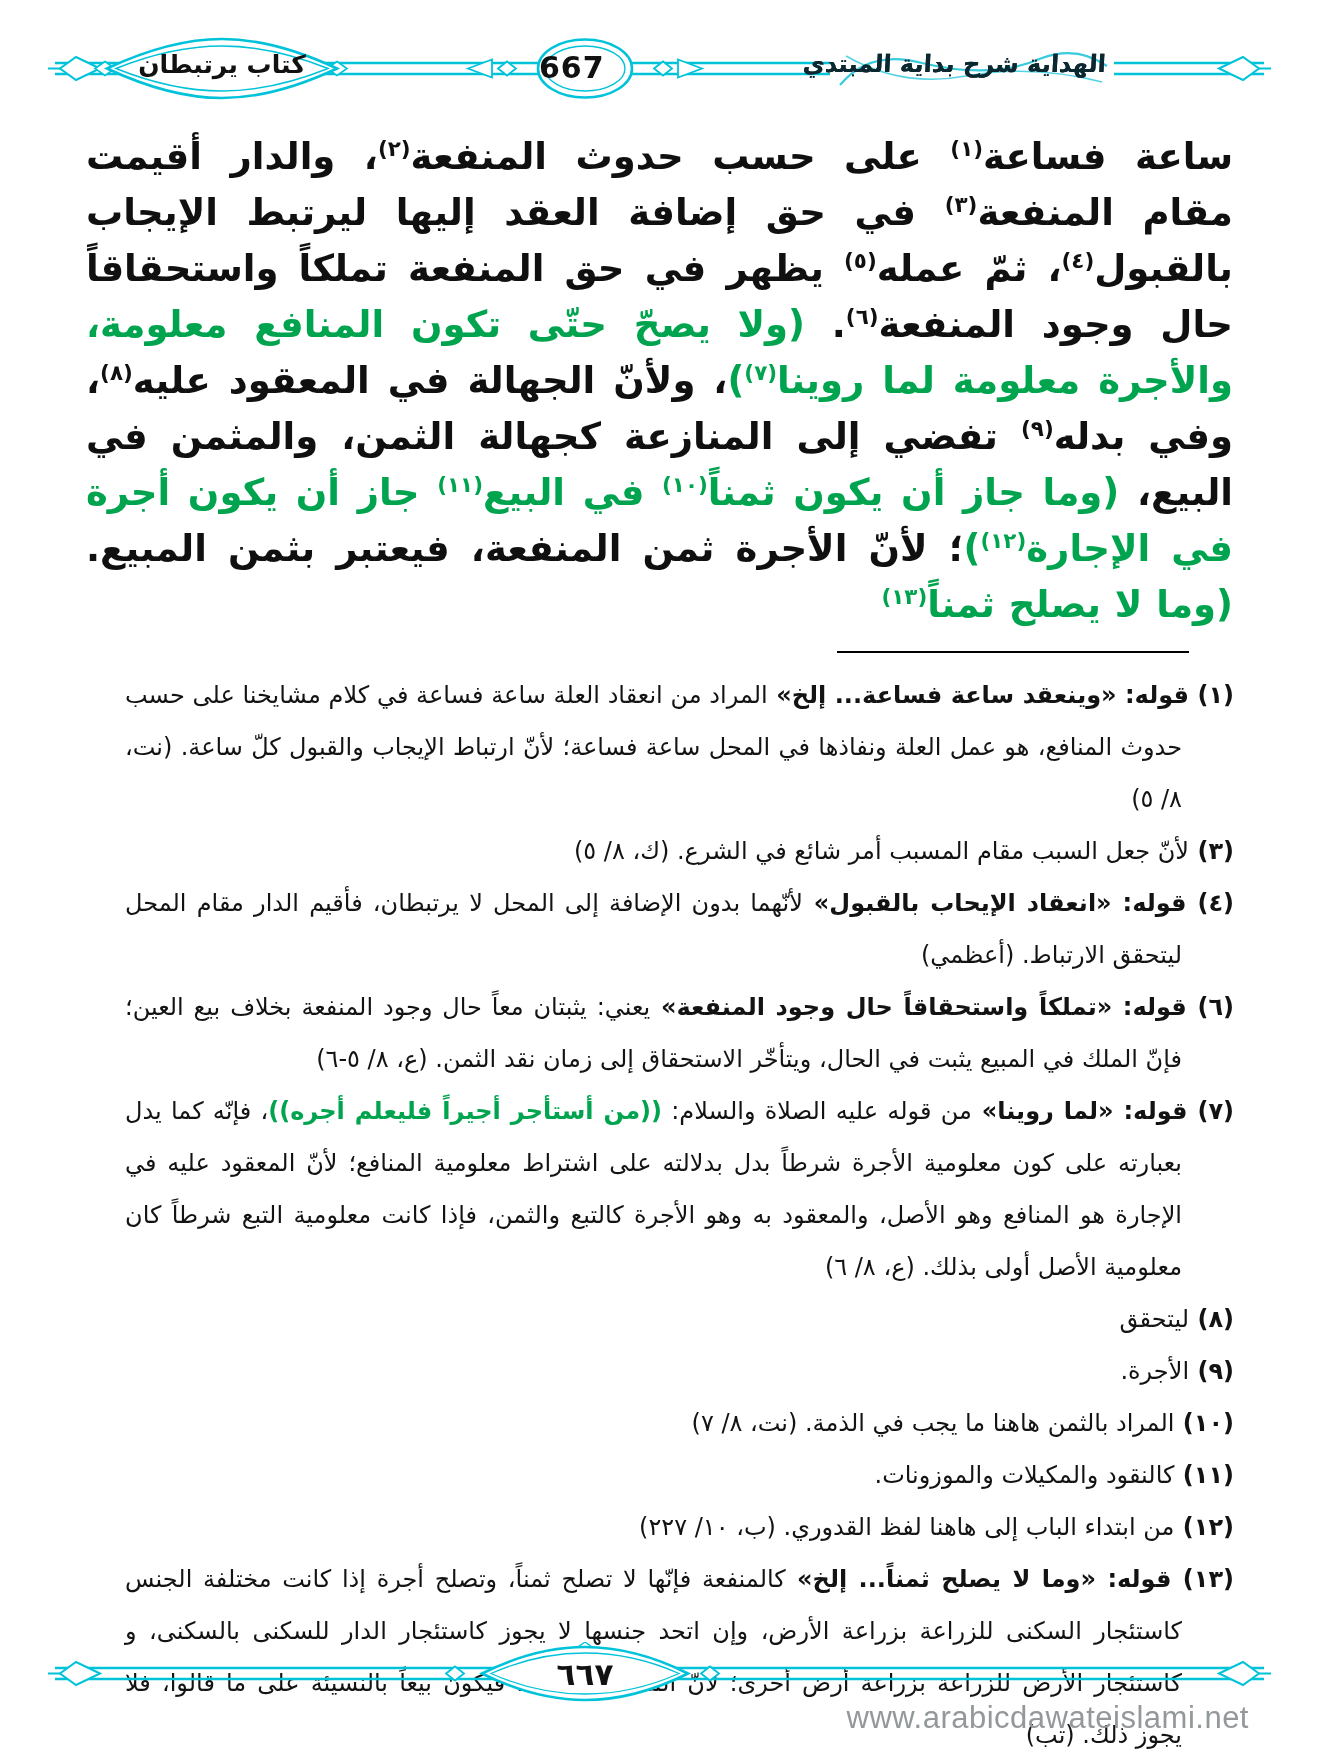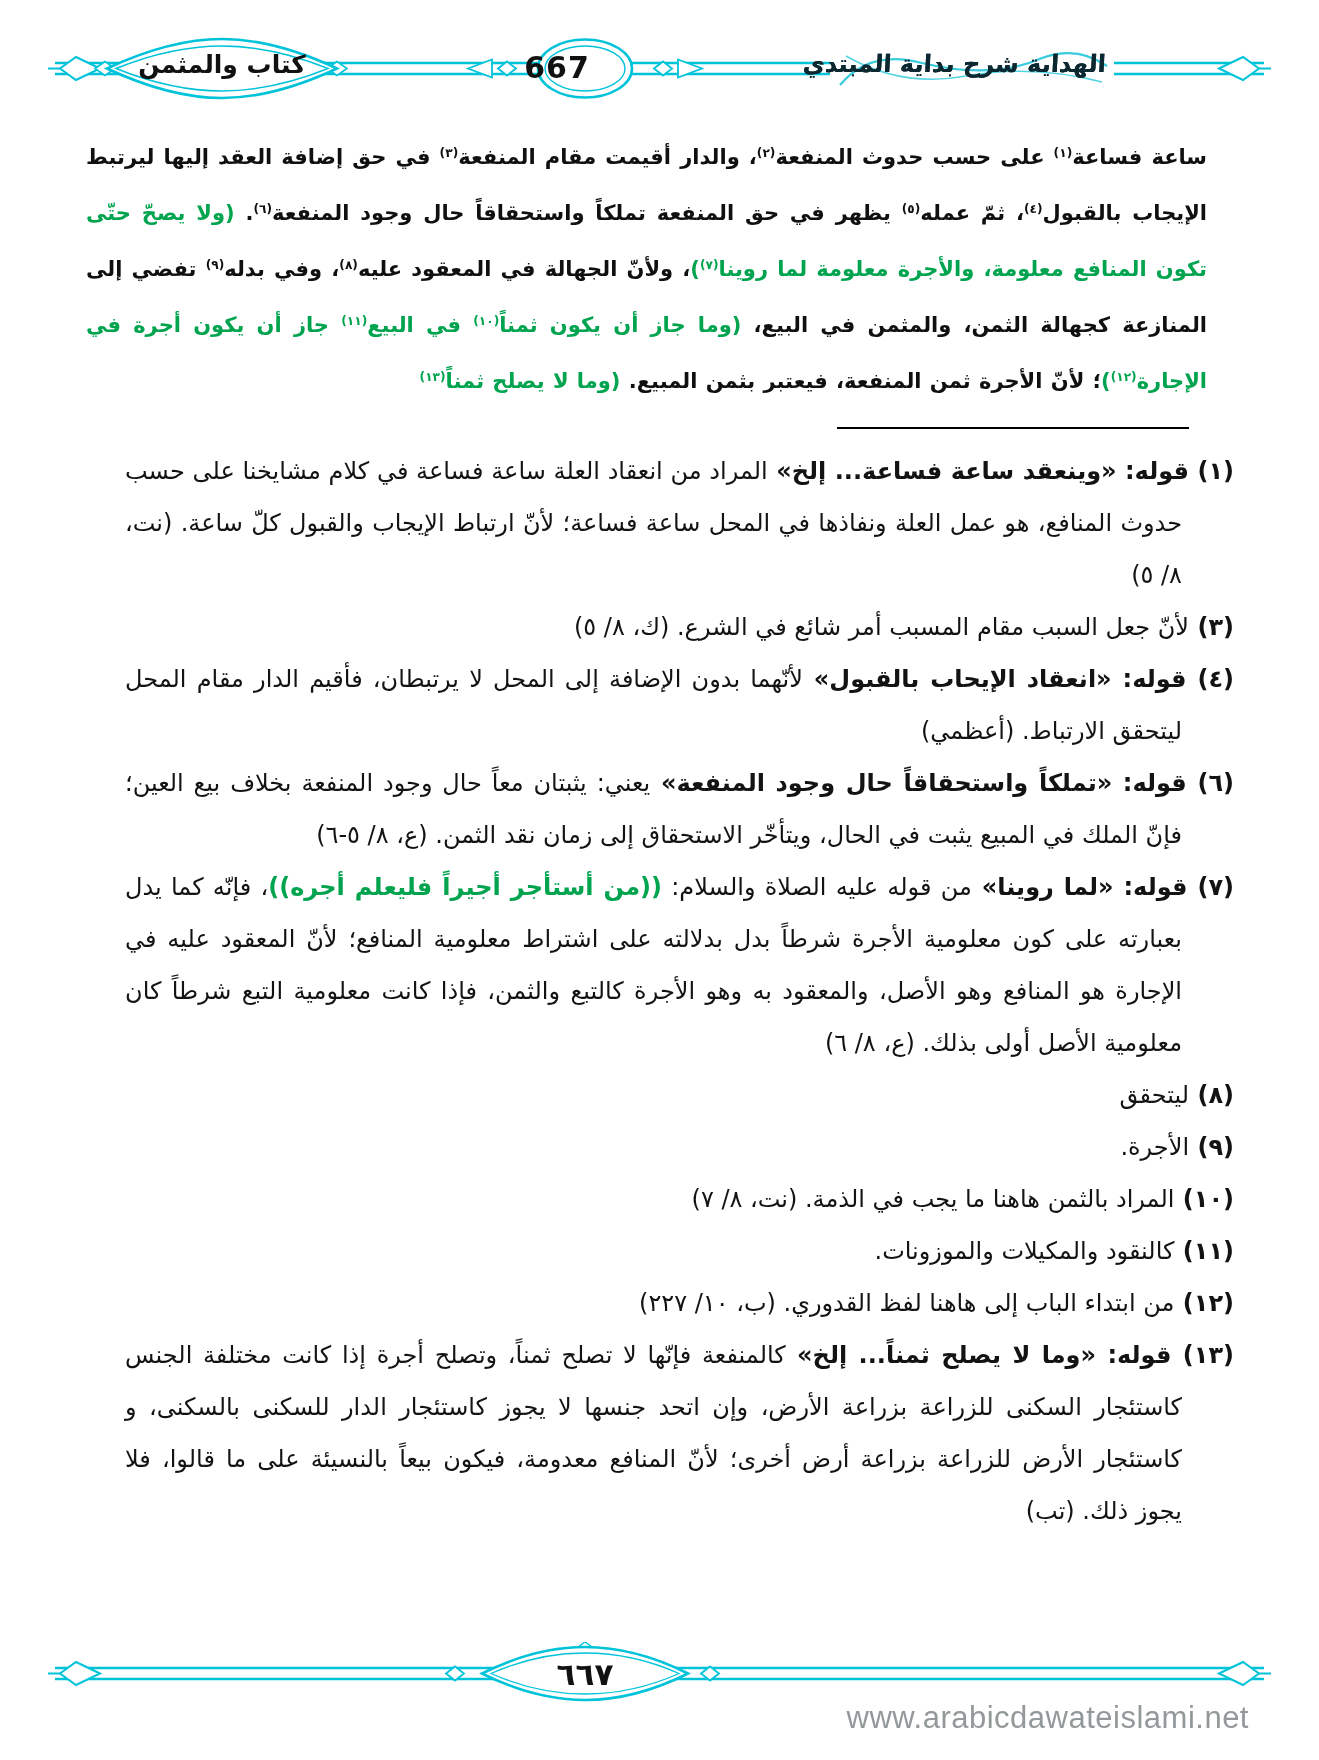--- a/index.html
+++ b/index.html
@@ -15,44 +15,44 @@
   }
   
   .top-band { position:relative; height:70px; margin-top:33px; }
   .band-svg { position:absolute; inset:0; width:100%; height:100%; }
   .cartouche-text {
     position:absolute; left:110px; top:17px; width:224px;
     text-align:center; font-size:25px; font-weight:bold; color:#111;
     white-space:nowrap;
   }
   .page-oval-text {
-    position:absolute; left:511px; top:17px; width:92px;
-    text-align:center; font-size:30px; font-weight:bold; color:#111;
+    position:absolute; left:539px; top:17px; width:92px;
+    text-align:left; font-size:30px; font-weight:bold; color:#111;
     letter-spacing:1px;
   }
   .callig-title {
     position:absolute; left:838px; top:17px; width:268px;
     text-align:center; font-size:24px; font-weight:bold; color:#0b2730;
     white-space:nowrap; transform:skewX(-3deg);
     text-shadow:0 0 .5px #0b2730;
   }
   .bottom-band { position:absolute; left:0; top:1642px; width:1319px; height:64px; }
   .footer-num {
     position:absolute; left:490px; top:14px; width:190px;
     text-align:center; font-size:31px; font-weight:bold; color:#111;
   }
   .watermark {
     position:absolute; top:1700px; right:70px;
     font-size:31px; color:#93989a; letter-spacing:.5px;
     font-family:"Liberation Sans","DejaVu Sans",sans-serif;
   }
   
   main.body-text {
-    margin:26px 112px 0 86px;
-    font-size:21px; line-height:56px; font-weight:bold;
+    margin:26px 86px 0 86px;
+    font-size:37px; line-height:56px; font-weight:bold;
     text-align:justify;
     word-spacing:1px;
   }
   .green { color:#00A44F; }
   .black { color:#101010; }
   sup.fnref { font-size:0.58em; line-height:0; vertical-align:0.6em; }
   
   .fn-sep {
     width:352px; height:0;
     border-top:2.5px solid #000;
@@ -108,21 +108,21 @@
         <ellipse cx="585" cy="35.5" rx="47" ry="29" stroke-width="2.6"></ellipse>
         <ellipse cx="585" cy="35.5" rx="40" ry="22.5" stroke-width="1.4" fill="none"></ellipse>
       </g>
 
       <g>
         <rect x="830" y="2" width="284" height="66" fill="#ffffff"></rect>
         <path d="M840 52 Q870 16 922 30 Q992 47 1042 25 Q1077 12 1107 33" stroke="#37CBDD" stroke-width="2.2" fill="none"></path>
         <path d="M846 23 Q902 55 966 43 Q1032 31 1102 49" stroke="#37CBDD" stroke-width="1.5" fill="none" opacity="0.85"></path>
       </g>
     </svg>
-    <div class="cartouche-text">كتاب والمثمن</div>
+    <div class="cartouche-text">كتاب يرتبطان</div>
     <div class="page-oval-text" dir="ltr">667</div>
     <div class="callig-title">الهداية شرح بداية المبتدي</div>
   </header>
 
   <main class="body-text" id="body-text"><span class="black">ساعة فساعة</span><sup class="black fnref">(١)</sup><span class="black"> على حسب حدوث المنفعة</span><sup class="black fnref">(٢)</sup><span class="black">، والدار أقيمت مقام المنفعة</span><sup class="black fnref">(٣)</sup><span class="black"> في حق إضافة العقد إليها ليرتبط الإيجاب بالقبول</span><sup class="black fnref">(٤)</sup><span class="black">، ثمّ عمله</span><sup class="black fnref">(٥)</sup><span class="black"> يظهر في حق المنفعة تملكاً واستحقاقاً حال وجود المنفعة</span><sup class="black fnref">(٦)</sup><span class="black">. </span><span class="green">(ولا يصحّ حتّى تكون المنافع معلومة، والأجرة معلومة لما روينا</span><sup class="green fnref">(٧)</sup><span class="green">)</span><span class="black">، ولأنّ الجهالة في المعقود عليه</span><sup class="black fnref">(٨)</sup><span class="black">، وفي بدله</span><sup class="black fnref">(٩)</sup><span class="black"> تفضي إلى المنازعة كجهالة الثمن، والمثمن في البيع، </span><span class="green">(وما جاز أن يكون ثمناً</span><sup class="green fnref">(١٠)</sup><span class="green"> في البيع</span><sup class="green fnref">(١١)</sup><span class="green"> جاز أن يكون أجرة في الإجارة</span><sup class="green fnref">(١٢)</sup><span class="green">)</span><span class="black">؛ لأنّ الأجرة ثمن المنفعة، فيعتبر بثمن المبيع. </span><span class="green">(وما لا يصلح ثمناً</span><sup class="green fnref">(١٣)</sup></main>
 
   <div class="fn-sep"></div>
 
   <section class="footnotes" id="footnotes">
       <div class="footnote"><span class="fn-num">(١) </span><span class="bold ">قوله: «وينعقد ساعة فساعة... إلخ» </span><span class="">المراد من انعقاد العلة ساعة فساعة في كلام مشايخنا على حسب حدوث المنافع، هو عمل العلة ونفاذها في المحل ساعة فساعة؛ لأنّ ارتباط الإيجاب والقبول كلّ ساعة. (نت، ٨/ ٥)</span></div>

